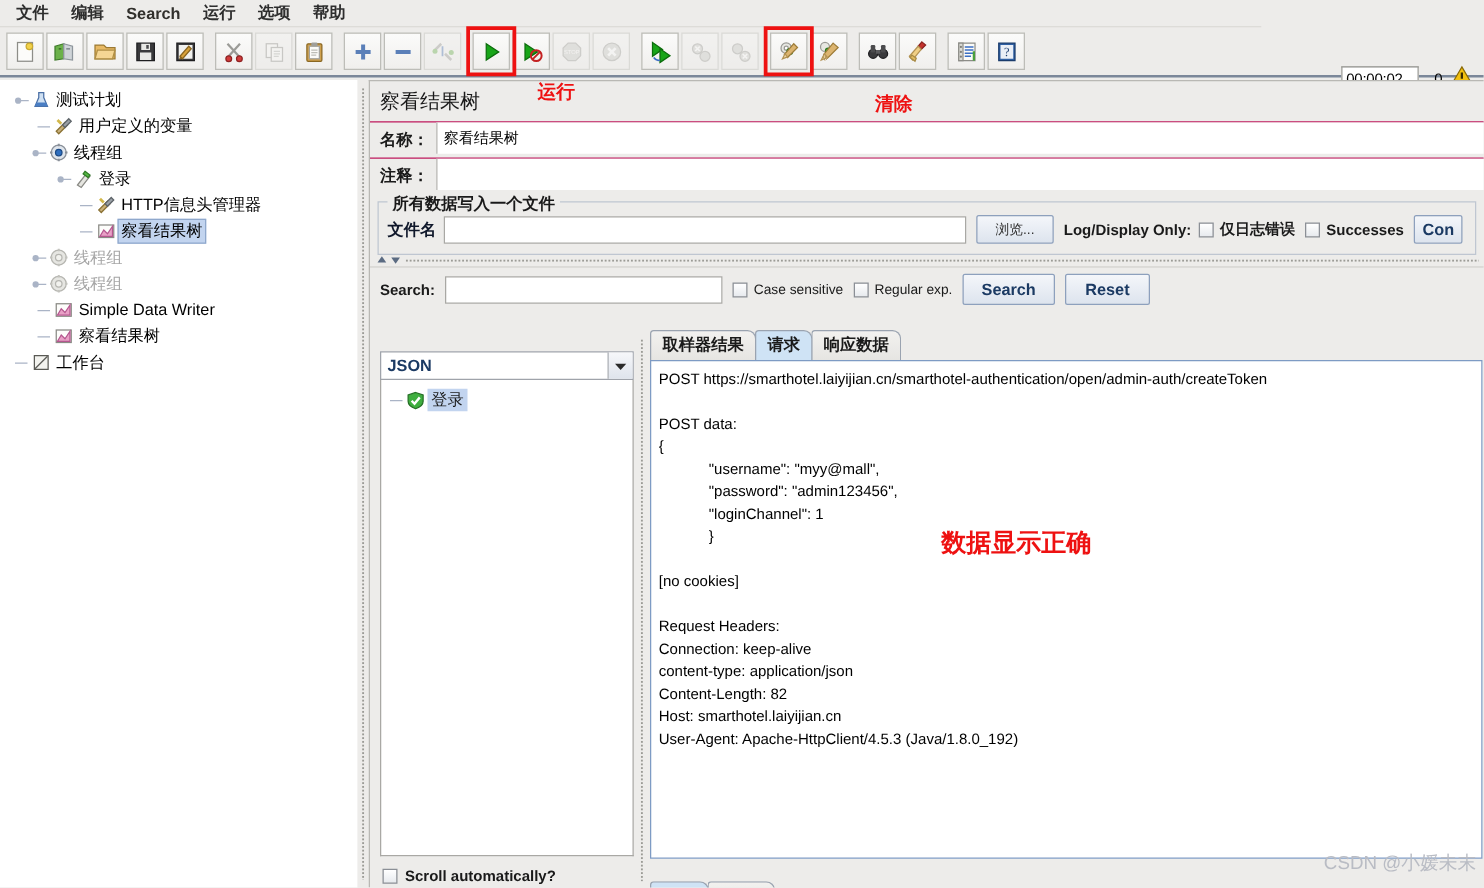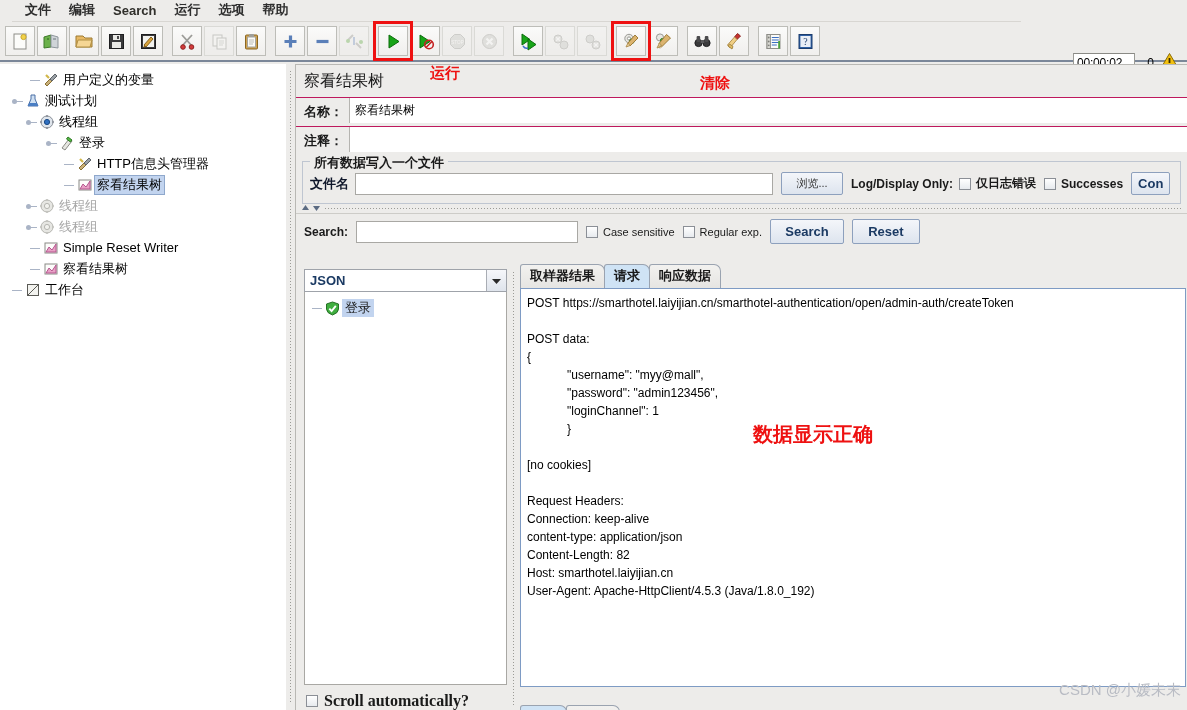--- a/index.html
+++ b/index.html
@@ -9,21 +9,21 @@
     overflow: hidden;
     background: #edecea;
     font-family: "Liberation Sans", "DejaVu Sans", sans-serif;
     font-size: 12px;
     color: #000;
   }
   #app { position: relative; width: 1187px; height: 710px; }
 
   
   .menubar {
-    position: absolute; left: 12px; top: 0; width: 1009px; height: 22px;
+    position: absolute; left: 0; top: 0; width: 1009px; height: 22px;
     background: #edecea;
     display: flex; align-items: center;
     padding-left: 4px;
     border-bottom: 1px solid #d8d6d2;
   }
   .menu-item {
     padding: 2px 9px 3px 9px;
     font-size: 13px; font-weight: bold;
     color: #2e2e2e;
     cursor: default;
@@ -257,21 +257,21 @@
     position: absolute; left: 0; top: 200px;
     width: 892px; height: 446px;
     display: flex;
   }
   .lower-left {
     width: 213px;
     background: #edecea;
     display: flex; flex-direction: column;
   }
   .combo {
-    margin: 4px 2px 0 8px;
+    margin: 16px 2px 0 8px;
     height: 23px;
     border: 1px solid #9fa3aa;
     background: #ffffff;
     display: flex; align-items: center;
     position: relative;
   }
   .combo .cval {
     flex: 1;
     font-size: 13px; font-weight: bold;
     color: #1b3a63;
@@ -296,21 +296,21 @@
   .rnode .lbl {
     background: #c2d4ef;
     padding: 0 3px;
     color: #1a1a1a;
   }
   .scrollauto {
     padding: 6px 0 0 10px;
     display: flex; align-items: center; gap: 6px;
     height: 26px;
   }
-  .scrollauto .txt { font-size: 16px; font-weight: bold; color: #1a1a1a; font-family: Liberation Serif, serif; }
+  .scrollauto .txt { font-size: 12px; font-weight: bold; color: #1a1a1a; }
 
   .lower-split {
     width: 9px;
     background: #edecea;
     position: relative;
   }
   .lower-split .d {
     position: absolute; left: 3px; top: 6px; width: 3px; bottom: 6px;
     background-image: radial-gradient(#9b9b96 0.8px, transparent 0.9px);
     background-size: 3px 3px;
@@ -657,45 +657,45 @@
     </span>
   </div>
 
   <div class="ann ann-run">运行</div>
   <div class="ann ann-clear">清除</div>
 
   <div class="tree-panel">
     <div class="tree">
 
       <div class="tnode">
+        <span class="indent" style="width:6px"></span>
+        <span class="handle"></span>
+        <span class="tico">
+          <svg width="16" height="16" viewBox="0 0 16 16">
+            <path d="M6 2 h4 v4 l3 7 H3 l3 -7 Z" fill="#cfe0f2" stroke="#4a6fa5"></path>
+            <path d="M4.2 10 h7.6 l1.2 3 H3 Z" fill="#4a7ec4"></path>
+          </svg>
+        </span>
+        <span class="lbl">测试计划</span>
+      </div>
+
+      <div class="tnode">
         <span class="indent" style="width:24px"></span>
         <span class="handle dash"></span>
         <span class="tico">
           <svg width="16" height="16" viewBox="0 0 16 16">
             <path d="M2 12 L9 5 L11 7 L4 14 Z" fill="#c9b07a" stroke="#8a7133"></path>
             <path d="M12 2 L14 4 L9 9 L7 7 Z" fill="#9aa0a6" stroke="#5d6368"></path>
             <path d="M3 3 L6 6" stroke="#d2b84b" stroke-width="2.2"></path>
           </svg>
         </span>
         <span class="lbl">用户定义的变量</span>
       </div>
 
       <div class="tnode">
-        <span class="indent" style="width:6px"></span>
-        <span class="handle"></span>
-        <span class="tico">
-          <svg width="16" height="16" viewBox="0 0 16 16">
-            <path d="M6 2 h4 v4 l3 7 H3 l3 -7 Z" fill="#cfe0f2" stroke="#4a6fa5"></path>
-            <path d="M4.2 10 h7.6 l1.2 3 H3 Z" fill="#4a7ec4"></path>
-          </svg>
-        </span>
-        <span class="lbl">测试计划</span>
-      </div>
-
-      <div class="tnode">
         <span class="indent" style="width:20px"></span>
         <span class="handle"></span>
         <span class="tico">
           <svg width="16" height="16" viewBox="0 0 16 16">
             <circle cx="8" cy="8" r="6" fill="#dfe5ec" stroke="#8a9099"></circle>
             <circle cx="8" cy="8" r="2.6" fill="#2f6fc0" stroke="#1c4a85"></circle>
             <path d="M8 1 v2 M8 13 v2 M1 8 h2 M13 8 h2" stroke="#8a9099" stroke-width="1.6"></path>
           </svg>
         </span>
         <span class="lbl">线程组</span>
@@ -766,21 +766,21 @@
 
       <div class="tnode">
         <span class="indent" style="width:24px"></span>
         <span class="handle dash"></span>
         <span class="tico">
           <svg width="16" height="16" viewBox="0 0 16 16">
             <rect x="2" y="3" width="12" height="10" fill="#fdfdfb" stroke="#8a8a85"></rect>
             <path d="M3 12 L6 7 L9 10 L13 4 L13 12 Z" fill="#e9a0c6" stroke="#b5578f"></path>
           </svg>
         </span>
-        <span class="lbl">Simple Reset Writer</span>
+        <span class="lbl">Simple Data Writer</span>
       </div>
 
       <div class="tnode">
         <span class="indent" style="width:24px"></span>
         <span class="handle dash"></span>
         <span class="tico">
           <svg width="16" height="16" viewBox="0 0 16 16">
             <rect x="2" y="3" width="12" height="10" fill="#fdfdfb" stroke="#8a8a85"></rect>
             <path d="M3 12 L6 7 L9 10 L13 4 L13 12 Z" fill="#e9a0c6" stroke="#b5578f"></path>
           </svg>

